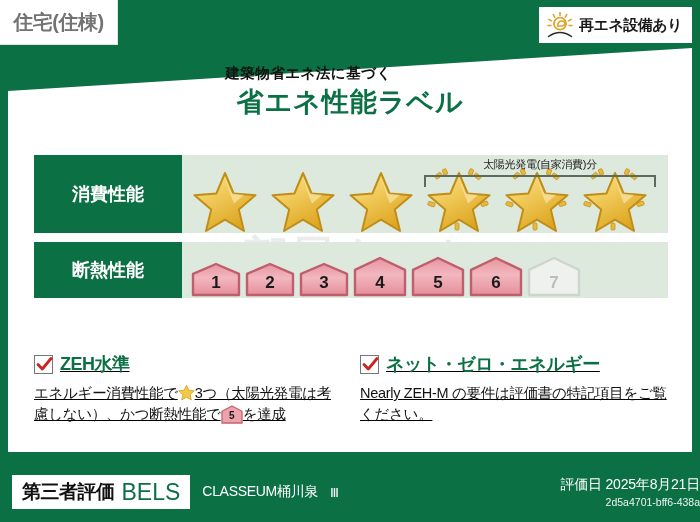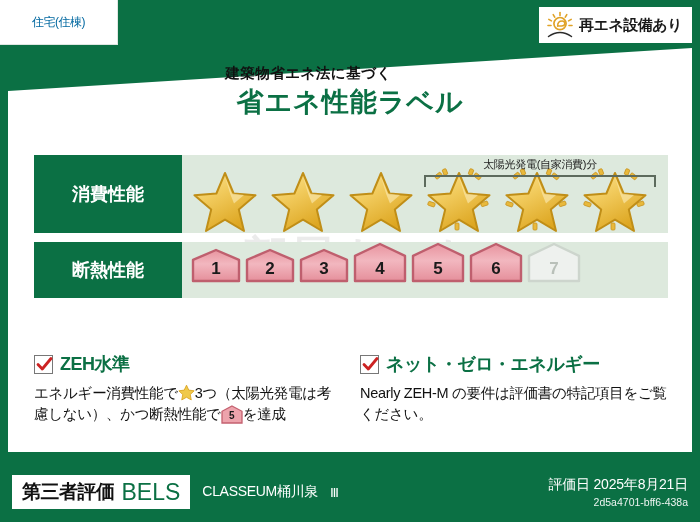--- a/index.html
+++ b/index.html
@@ -42,21 +42,21 @@
     position: absolute;
     left: 0px; top: 0px;
     width: 118px; height: 45px;
     background: #ffffff;
     z-index: 6;
     display: flex; align-items: center; justify-content: center;
     border: 1px solid #dfe6e2;
     border-left: none; border-top: none;
   }
   .type-badge span {
-    font-size: 12px; font-weight: normal; color: #0369a1;
+    font-size: 20px; font-weight: bold; color: #737373;
     letter-spacing: -0.5px;
   }
 
   
   .renew-badge {
     position: absolute;
     right: 8px; top: 7px;
     height: 36px;
     background: #ffffff;
     z-index: 6;
@@ -115,21 +115,21 @@
     line-height: 1.25;
   }
   .row-label .ln { font-size: 18px; letter-spacing: 0px; }
   .row-energy .row-label { height: 78px; }
   .row-insul  .row-label { height: 56px; }
 
   .row-meter {
     flex: 1 1 auto;
     background: #dde9dd;
     position: relative;
-    display: flex; align-items: flex-start;
+    display: flex; align-items: flex-end;
   }
   .row-energy .row-meter { height: 78px; padding-left: 4px; }
   .row-insul  .row-meter { height: 56px; padding-left: 8px; }
 
   
   .stars-wrap { display: flex; align-items: center; gap: 0px; margin-top: 8px; }
   .star-cell { width: 78px; height: 70px; position: relative; }
   .star-cell svg { position: absolute; left: 0; top: 0; }
 
   
@@ -158,21 +158,21 @@
   .house-num {
     position: absolute;
     left: 0; right: 0; bottom: 5px;
     text-align: center;
     font-size: 17px; font-weight: bold;
     color: #1a1a1a;
   }
   .house-cell.off .house-num { color: #b9c0b9; }
 
   
-  .claims { position: absolute; left: 34px; top: 352px; width: 634px; z-index: 4; display: flex; gap: 18px; }
+  .claims { position: absolute; left: 34px; top: 352px; width: 634px; z-index: 4; display: flex; gap: 18px; text-decoration: underline; }
   .claim { width: 308px; }
   .claim-head { display: flex; align-items: center; gap: 7px; }
   .chk {
     width: 19px; height: 19px; flex: 0 0 19px;
     border: 1.5px solid #777; background: #fff;
     position: relative;
   }
   .chk svg { position: absolute; left: 1px; top: 0px; }
   .claim-title { font-size: 18px; font-weight: bold; color: #0b7044; letter-spacing: -0.5px; }
   .claim-body {
@@ -207,21 +207,21 @@
   }
   .bels-jp { font-size: 19px; font-weight: bold; color: #111; letter-spacing: -0.5px; }
   .bels-en { font-size: 23px; font-weight: normal; color: #0b7044; letter-spacing: 0px; }
   .bldg-name {
     margin-left: 12px;
     color: #ffffff; font-size: 14px;
     letter-spacing: -0.3px;
   }
   .bldg-seq { margin-left: 12px; color: #ffffff; font-size: 13px; }
   .footer-right {
-    margin-left: auto; margin-right: 12px;
+    margin-left: auto; 
     text-align: right; color: #ffffff;
   }
   .eval-date { font-size: 14px; letter-spacing: -0.2px; }
   .eval-id { font-size: 10.5px; margin-top: 2px; opacity: 0.92; }
 </style>
 </head>
 <body>
 
 <div id="label-card">
 

